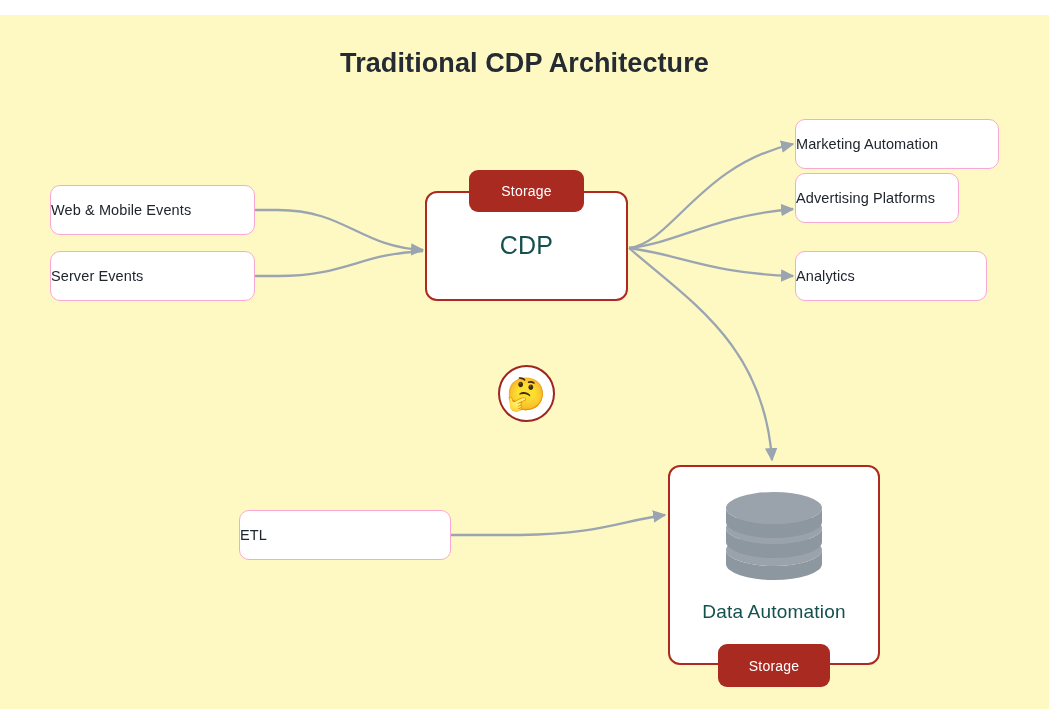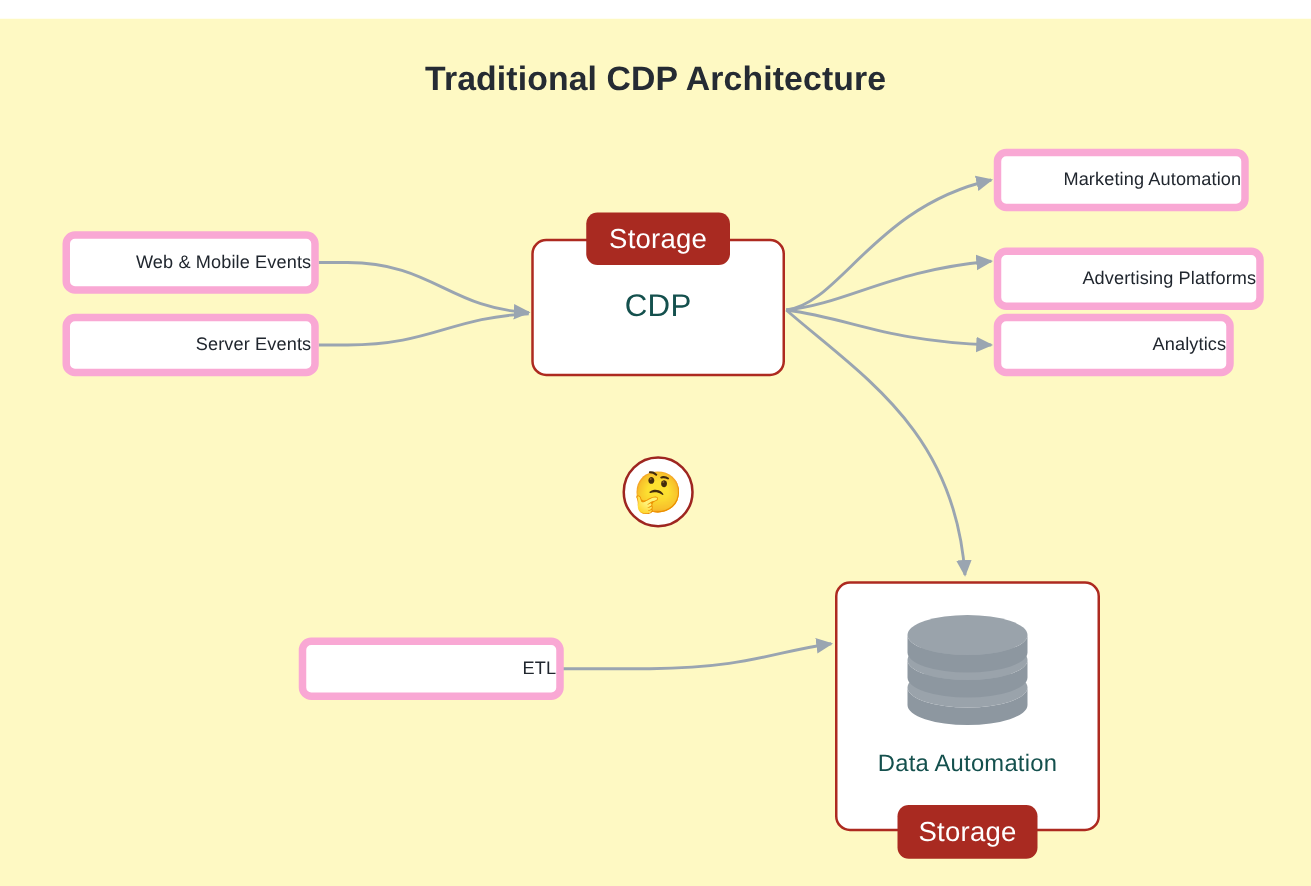--- a/index.html
+++ b/index.html
@@ -39,26 +39,26 @@
     font-size: 27px;
     font-weight: 700;
     letter-spacing: 0.1px;
     color: #252b33;
   }
 
   
   .node {
     position: absolute;
     box-sizing: border-box;
-    border: 6px solid #f9a8d4;
+    border: 1px solid #f9a8d4;
     border-radius: 10px;
     background: #ffffff;
     display: flex;
     align-items: center;
-    justify-content: flex-end;
+    justify-content: flex-start;
     font-size: 14.5px;
     color: #20262e;
     letter-spacing: 0.1px;
     text-align: center;
   }
 
   
   .redbox {
     position: absolute;
     box-sizing: border-box;
@@ -92,21 +92,21 @@
   
   .badge {
     position: absolute;
     box-sizing: border-box;
     background: #a92a21;
     border-radius: 9px;
     color: #ffffff;
     display: flex;
     align-items: center;
     justify-content: center;
-    font-size: 22px;
+    font-size: 14px;
     font-weight: 500;
     letter-spacing: 0.2px;
   }
 
   
   .think-circle {
     position: absolute;
     box-sizing: border-box;
     border: 2.5px solid #9e2620;
     border-radius: 50%;
@@ -168,21 +168,21 @@
 
   <div class="redbox" style="left:425px; top:176px; width:203px; height:110px;"></div>
   <div class="cdp-label" style="left:425px; top:216px; width:203px;">CDP</div>
   <div class="badge" style="left:469px; top:155px; width:115px; height:42px;">
     <span>Storage</span>
   </div>
 
   <div class="node" style="left:795px; top:104px; width:204px; height:50px;">
     <span>Marketing Automation</span>
   </div>
-  <div class="node" style="left:795px; top:183px; width:216px; height:50px;">
+  <div class="node" style="left:795px; top:158px; width:164px; height:50px;">
     <span>Advertising Platforms</span>
   </div>
   <div class="node" style="left:795px; top:236px; width:192px; height:50px;">
     <span>Analytics</span>
   </div>
 
   <div class="think-circle" style="left:498px; top:350px; width:57px; height:57px;">
     <span>🤔</span>
   </div>
 

